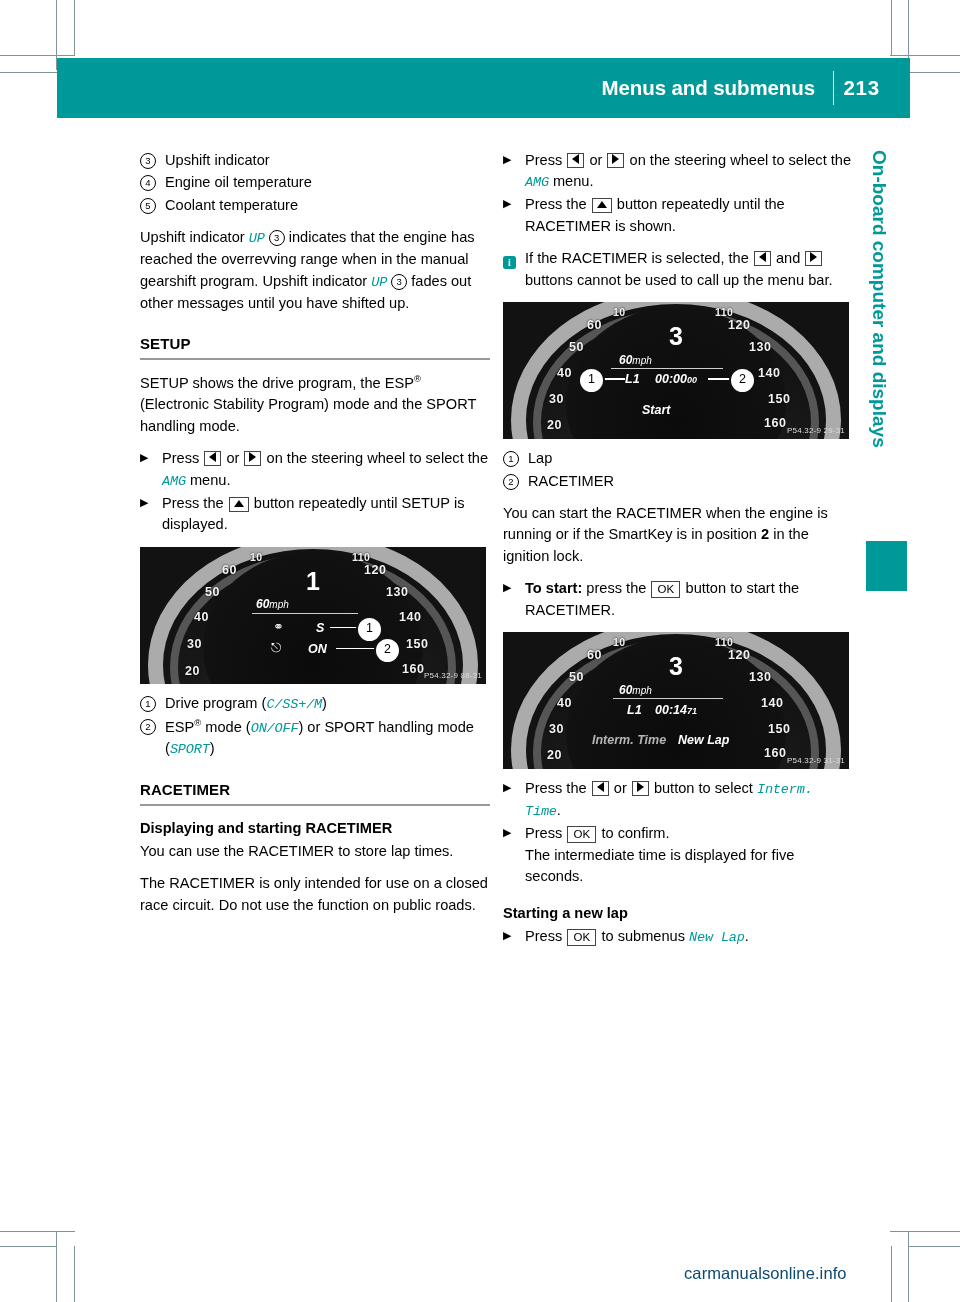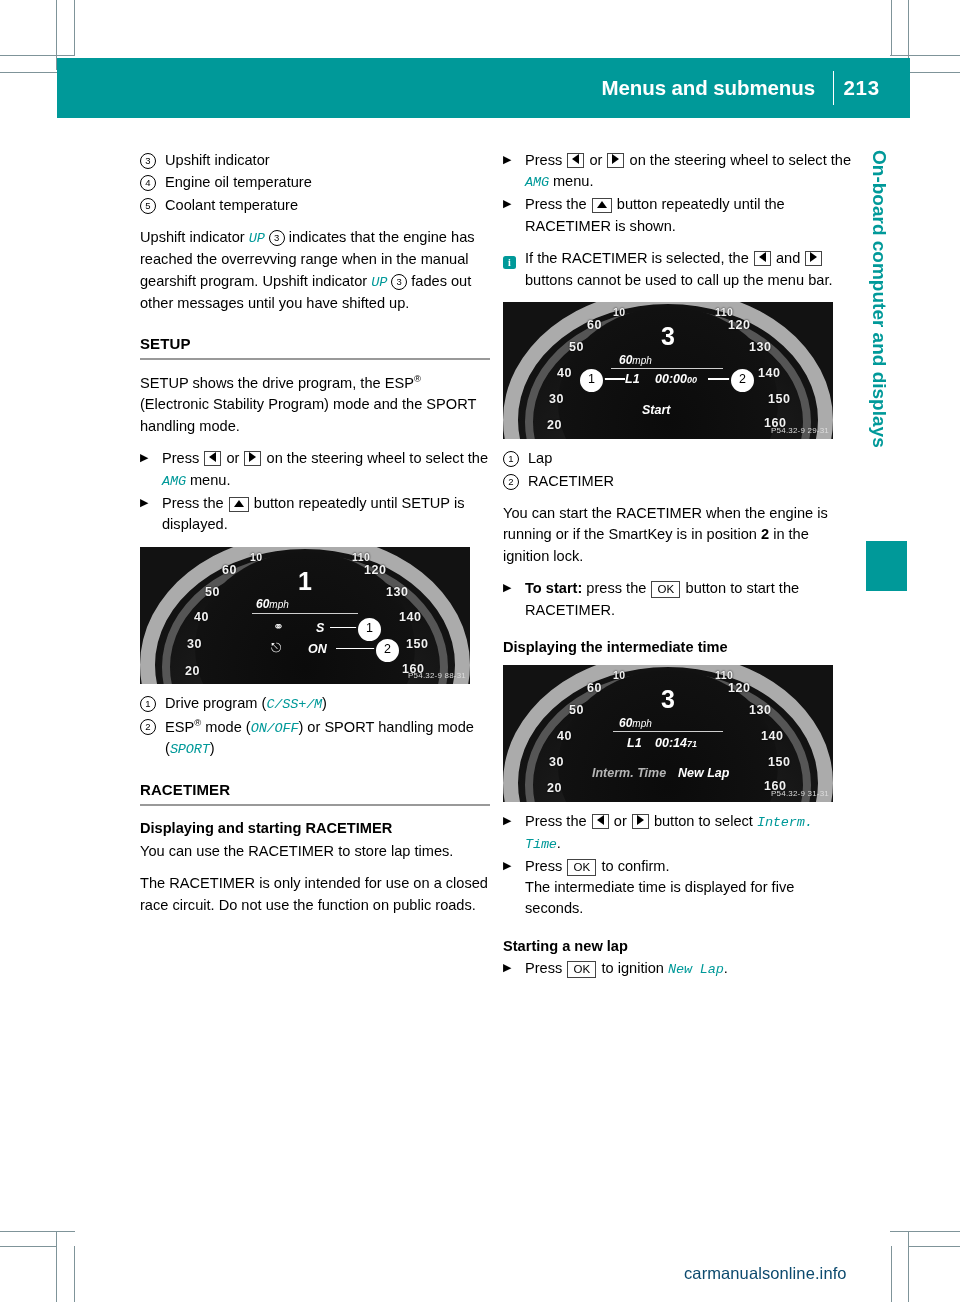--- a/index.html
+++ b/index.html
@@ -231,20 +231,21 @@
   sup { font-size: 0.65em; vertical-align: super; }
 
   
   .figure {
     position: relative;
     width: 330px;
     height: 137px;
     background: #111;
     overflow: hidden;
     margin: 2px 0 9px 0;
+    padding-left: 16px;
   }
   .fig-left  { }
   .gauge-bg {
     position: absolute;
     inset: 0;
     background:
       radial-gradient(ellipse 180px 135px at 50% 118%, #3a3a3a 0%, #262626 38%, #1a1a1a 62%, #121212 100%),
       #141414;
   }
   
@@ -625,21 +626,20 @@
       <span class="step-mark">▶</span>
       <span class="step-body">
         <span class="bold">To start:</span>
         <span>press the</span>
         <span class="keybox ok">OK</span>
         <span>button to start the RACETIMER.</span>
       </span>
     </div>
   </div>
 
-  <div class="sub-head">Displaying the intermediate time</div>
 
   <div class="figure" style="margin-top:6px;">
     <div class="gauge-bg"></div>
     <div class="gauge-ring"></div>
     <div class="gauge-ring2"></div>
     <div class="gauge-center"></div>
 
     <div class="gnum sm" style="left:110px; top:3px;">10</div>
     <div class="gnum" style="left:84px;  top:14px;">60</div>
     <div class="gnum" style="left:66px;  top:36px;">50</div>
@@ -694,20 +694,20 @@
   </div>
 
   <div class="sub-head">Starting a new lap</div>
 
   <div class="steps-block">
     <div class="step">
       <span class="step-mark">▶</span>
       <span class="step-body">
         <span>Press</span>
         <span class="keybox ok">OK</span>
-        <span>to ignition</span>
+        <span>to submenus</span>
         <span class="teal mono">New Lap</span><span>.</span>
       </span>
     </div>
   </div>
 </div>
 
 <div class="watermark">carmanualsonline.info</div>
 
 </body></html>

